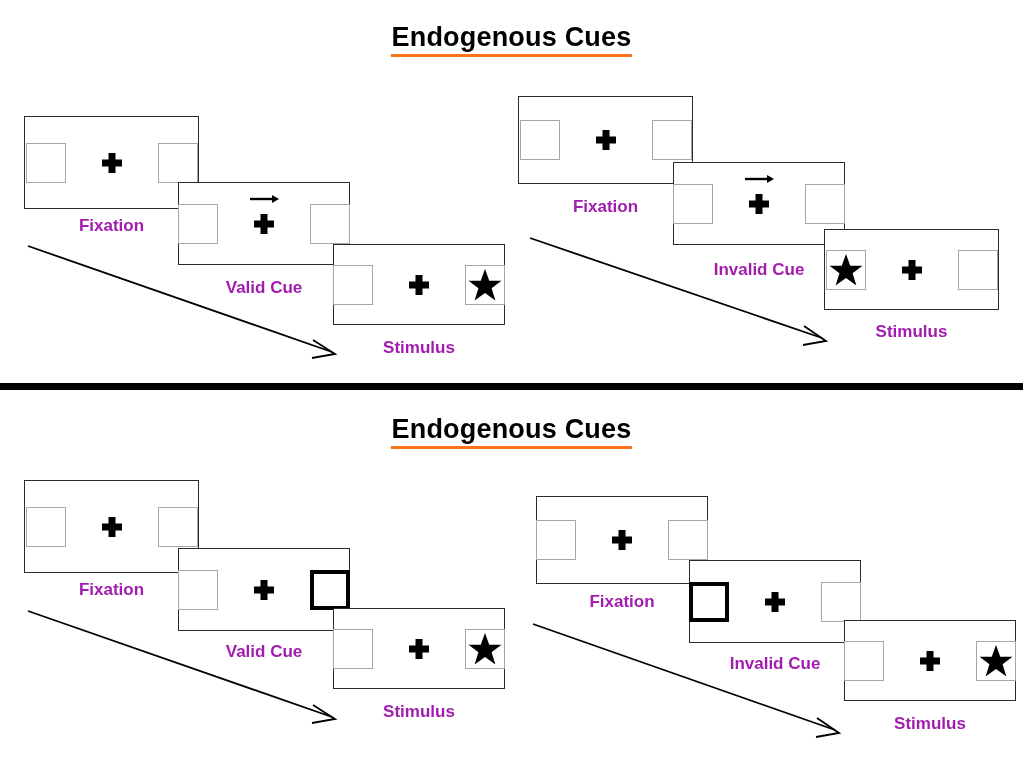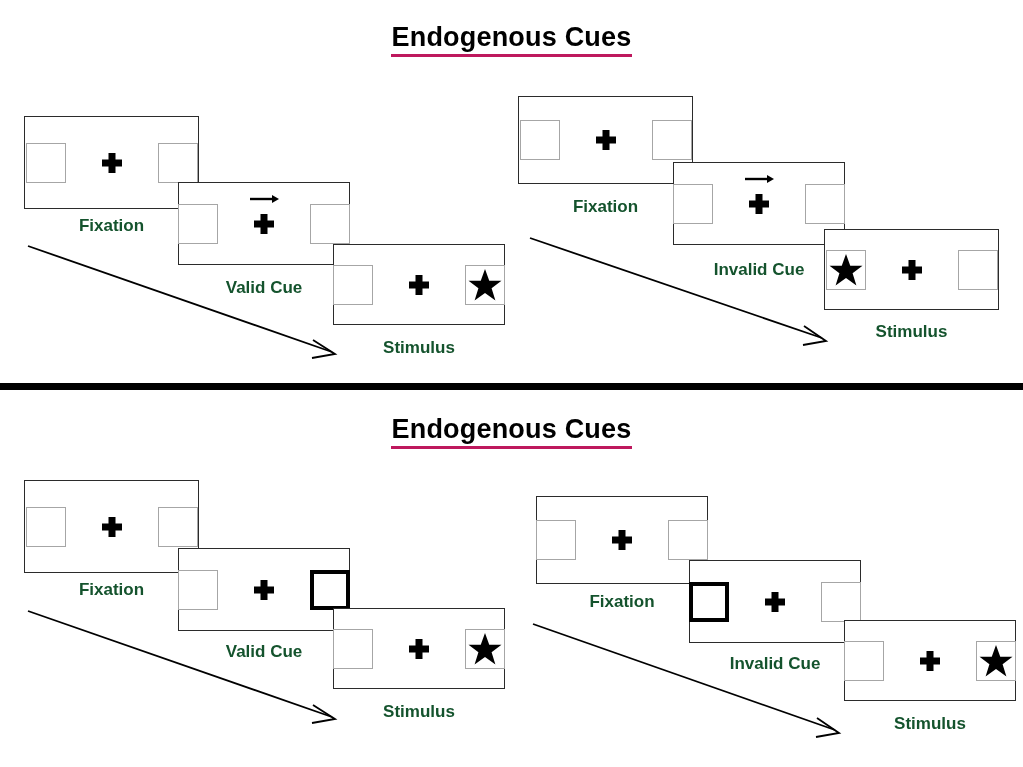--- a/index.html
+++ b/index.html
@@ -18,21 +18,21 @@
   .section-title{
     position:absolute;
     width:100%;
     text-align:center;
     font-size:27px;
     font-weight:bold;
     color:#000;
     letter-spacing:0.2px;
   }
   .section-title span{
-    border-bottom:3px solid #be185d;
+    border-bottom:3px solid #f97316;
     padding-bottom:2px;
   }
 
   
   .divider{
     position:absolute;
     left:0;
     width:1023px;
     height:7px;
     background:#000;
@@ -94,21 +94,21 @@
     width:30px;height:12px;
   }
 
   .star{width:34px;height:34px;display:block;}
 
   
   .panel-label{
     position:absolute;
     font-size:17px;
     font-weight:bold;
-    color:#14532d;
+    color:#a21caf;
     white-space:nowrap;
     text-align:center;
   }
 
   
   .time-arrow{position:absolute;overflow:visible;}
 </style>
 </head>
 <body>
 

